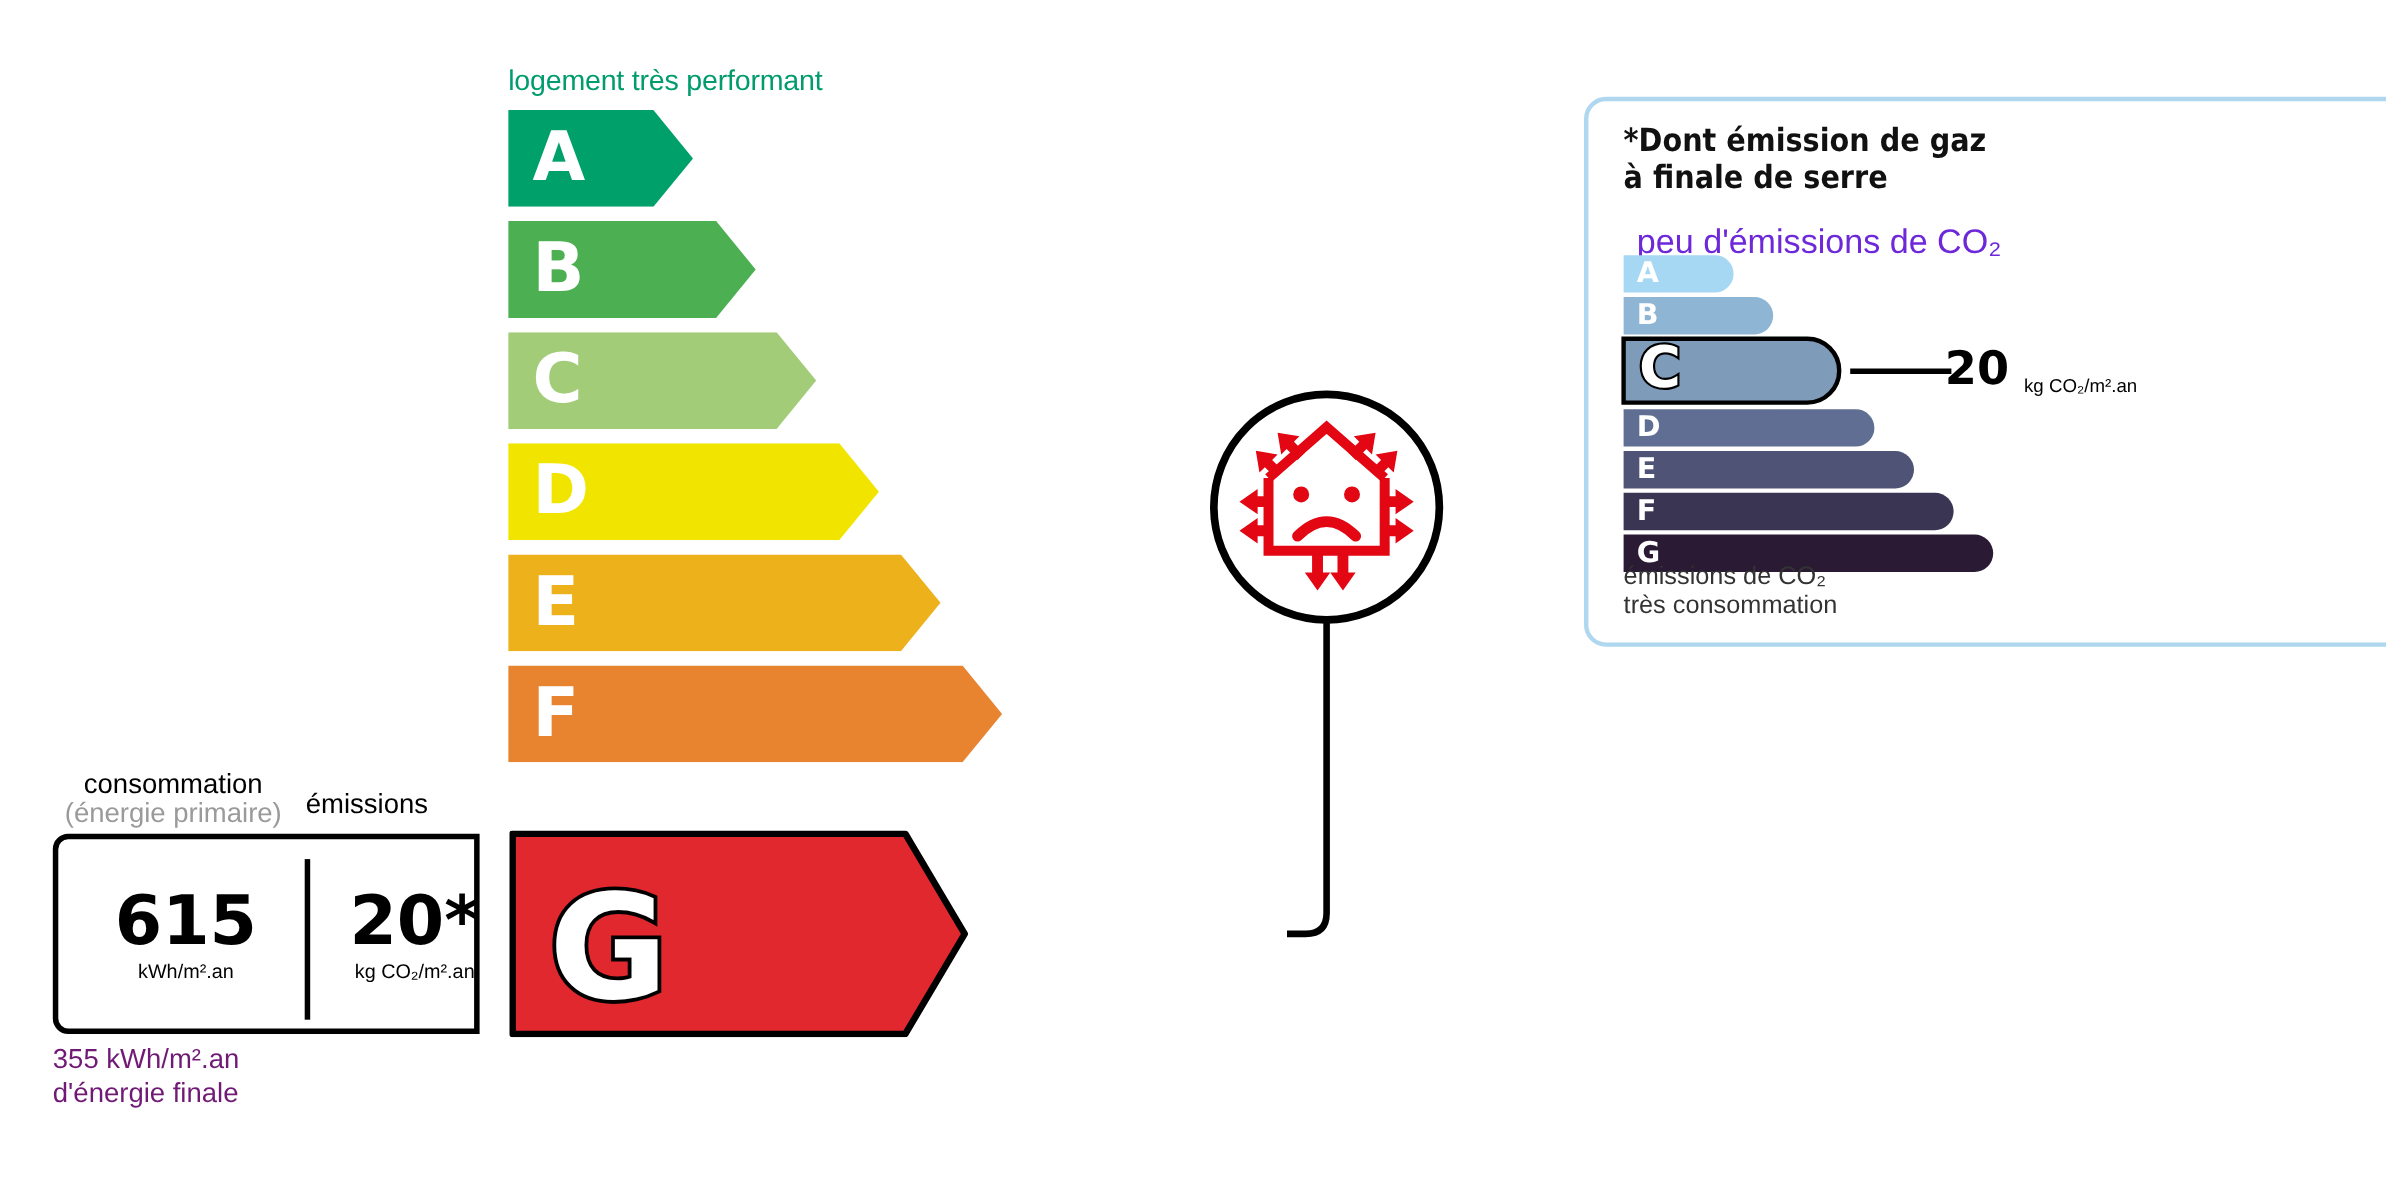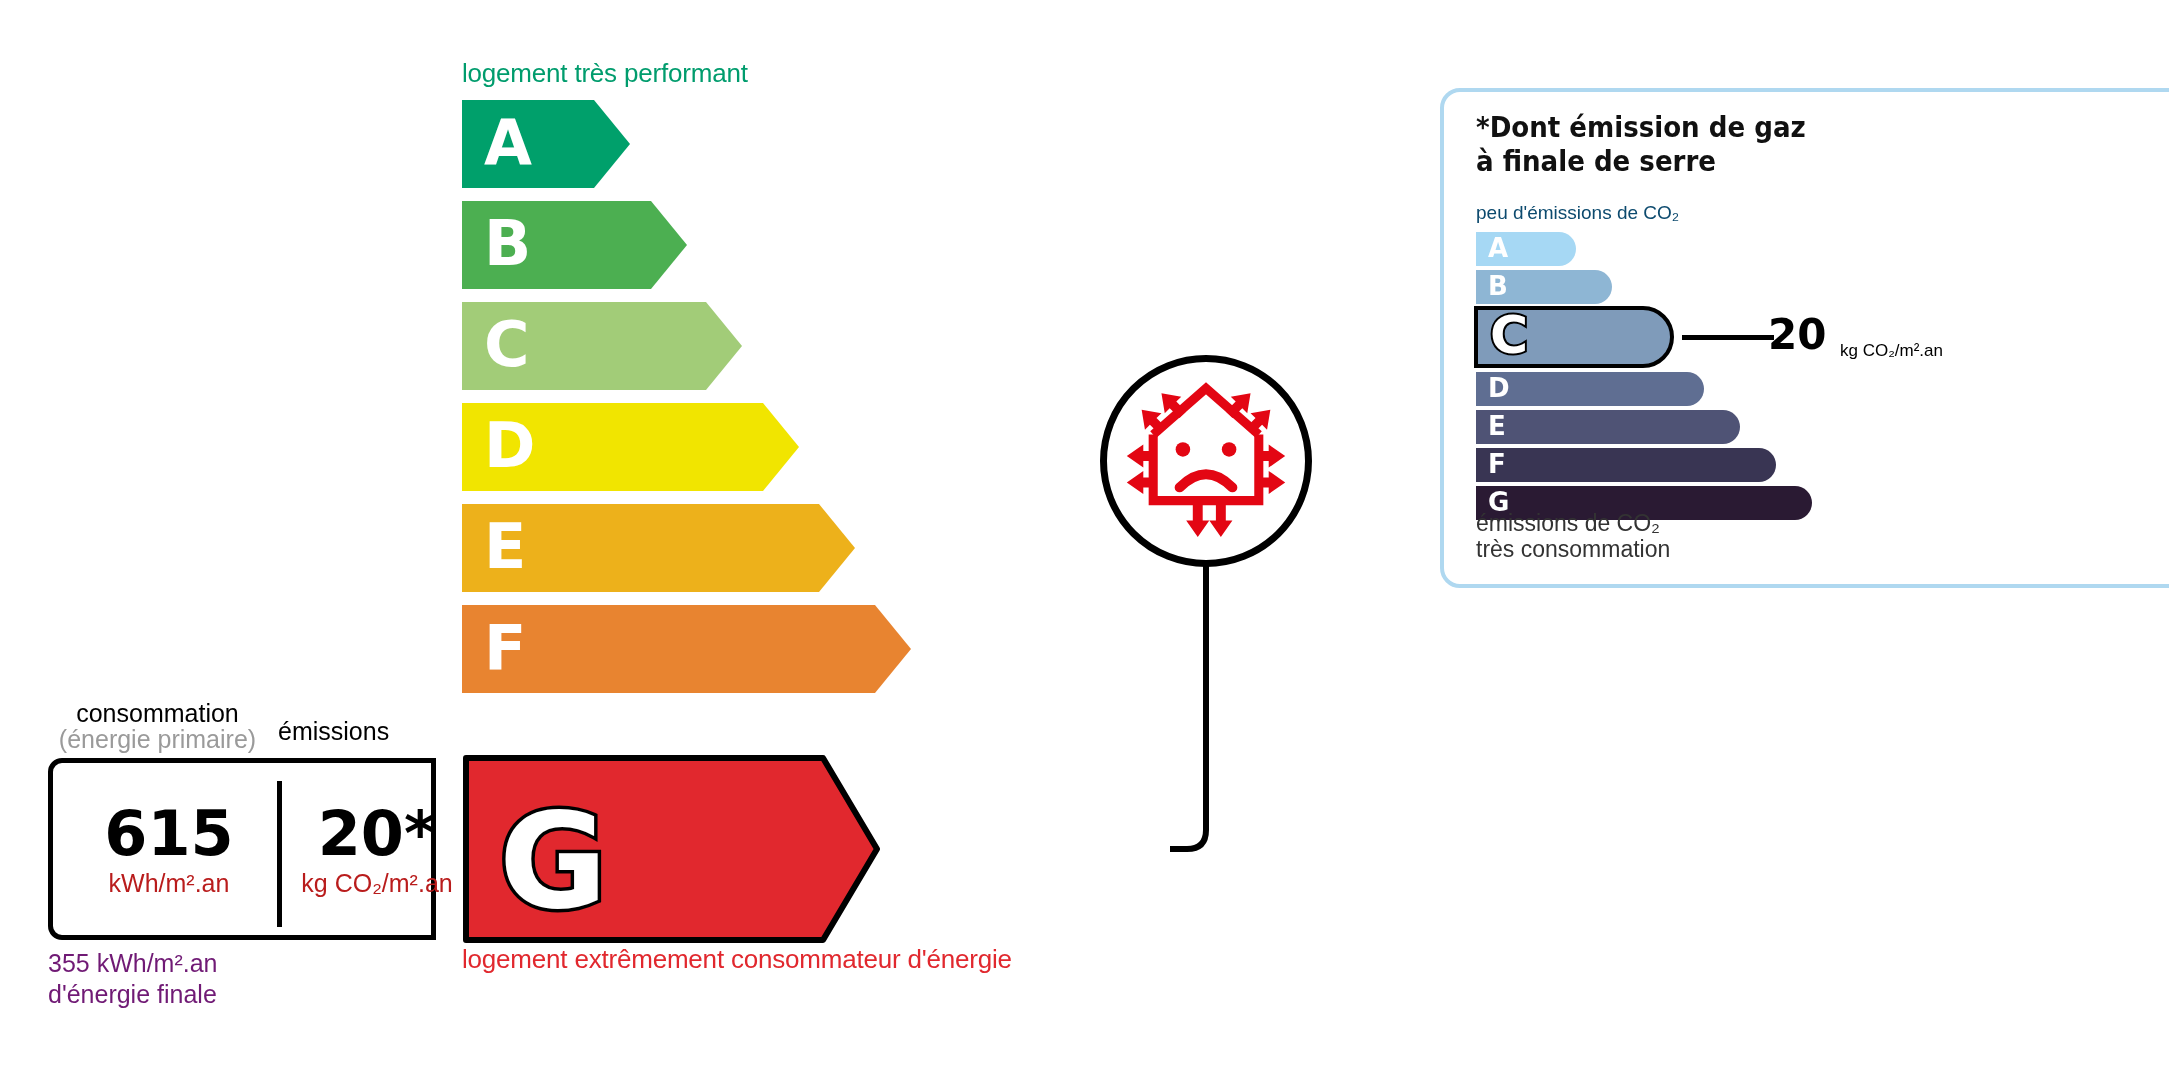--- a/index.html
+++ b/index.html
@@ -25,21 +25,21 @@
 
   
   #g-row{position:absolute;left:48px;top:758px;height:182px;}
   #value-box{position:absolute;left:0;top:0;width:388px;height:182px;
              background:#fff;border:5px solid #000;
              border-radius:14px 0 0 14px;box-sizing:border-box;z-index:3;}
   .val-cell{position:absolute;top:0;height:100%;display:flex;flex-direction:column;
             align-items:center;justify-content:center;}
   .val-num{font-size:62px;font-weight:bold;color:#000;line-height:1;
            font-family:"DejaVu Sans","Liberation Sans",sans-serif;}
-  .val-unit{font-size:25px;color:#b91c1c;margin-top:6px;line-height:1;}
+  .val-unit{font-size:18px;color:#000000;margin-top:6px;line-height:1;}
   #cell-conso{left:8px;width:216px;}
   #cell-emis{left:232px;width:184px;}
   #val-divider{position:absolute;left:224px;top:18px;width:5px;height:146px;
                background:#000;z-index:4;}
 
   .head-label{position:absolute;font-size:25px;line-height:1.05;color:#000;}
   #lbl-conso{left:45px;top:700px;text-align:center;width:225px;}
   #lbl-conso .sub{color:#9a9a9a;}
   #lbl-emis{left:278px;top:718px;}
   #foot-note{position:absolute;left:48px;top:948px;font-size:25px;
@@ -50,21 +50,21 @@
          border:7px solid #000;border-radius:50%;background:#fff;
          box-sizing:border-box;z-index:5;}
 
   
   #co2-panel{position:absolute;left:1440px;top:88px;width:755px;height:500px;
              border:4px solid #AFD8F0;border-radius:20px;background:#fff;
              box-sizing:border-box;}
   #co2-title{position:absolute;left:32px;top:18px;font-size:29px;font-weight:bold;
              color:#111;line-height:1.18;font-stretch:condensed;
              font-family:"DejaVu Sans","Liberation Sans",sans-serif;}
-  #co2-top-label{position:absolute;left:32px;top:110px;font-size:19px;color:#0c4a6e;
+  #co2-top-label{position:absolute;left:44px;top:110px;font-size:31px;color:#6d28d9;
                  font-stretch:condensed;}
   #co2-bottom-label{position:absolute;left:32px;top:418px;font-size:23px;color:#333;
                     line-height:1.15;}
   .co2-row{position:absolute;left:32px;height:34px;border-radius:0 17px 17px 0;}
   .co2-row .lt{position:absolute;left:12px;top:50%;transform:translateY(-52%);
                color:#fff;font-size:26px;font-weight:bold;line-height:1;
                font-family:"DejaVu Sans","Liberation Sans",sans-serif;}
   #co2-current{position:absolute;left:30px;height:62px;border:4px solid #000;
                border-radius:0 31px 31px 0;box-sizing:border-box;}
   #co2-current .lt{position:absolute;left:12px;top:50%;transform:translateY(-54%);
@@ -177,21 +177,20 @@
 
         <path d="M36 40 L30 34 L33 31 L21 29 L23 41 L26 38 L32 44 Z"></path>
         <path d="M48 30 L42 24 L45 21 L33 19 L35 31 L38 28 L44 34 Z"></path>
 
         <path d="M84 40 L90 34 L87 31 L99 29 L97 41 L94 38 L88 44 Z"></path>
         <path d="M72 30 L78 24 L75 21 L87 19 L85 31 L82 28 L76 34 Z"></path>
       </g>
     </svg>
   </div>
 
-  <div class="bottom-label" style="color: rgb(225, 40, 46);">logement extrêmement consommateur d'énergie</div>
 
   <div id="foot-note">
     <div>355 kWh/m².an</div>
     <div>d'énergie finale</div>
   </div>
 </div>
 
 <div id="co2-panel" style="border-color: rgb(175, 216, 240);">
   <div id="co2-title">
     <div>*Dont émission de gaz</div>

